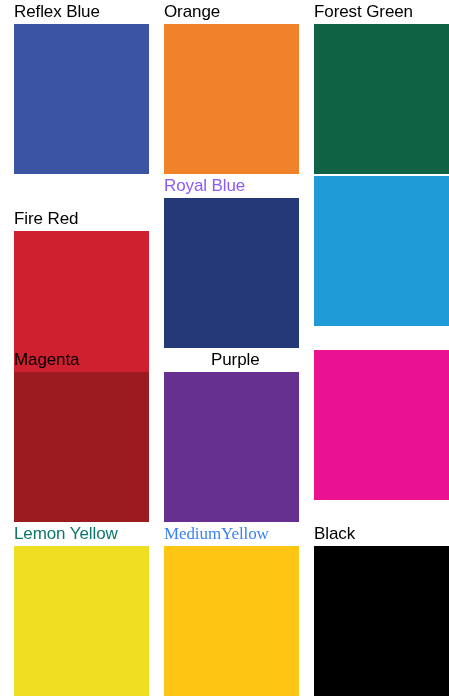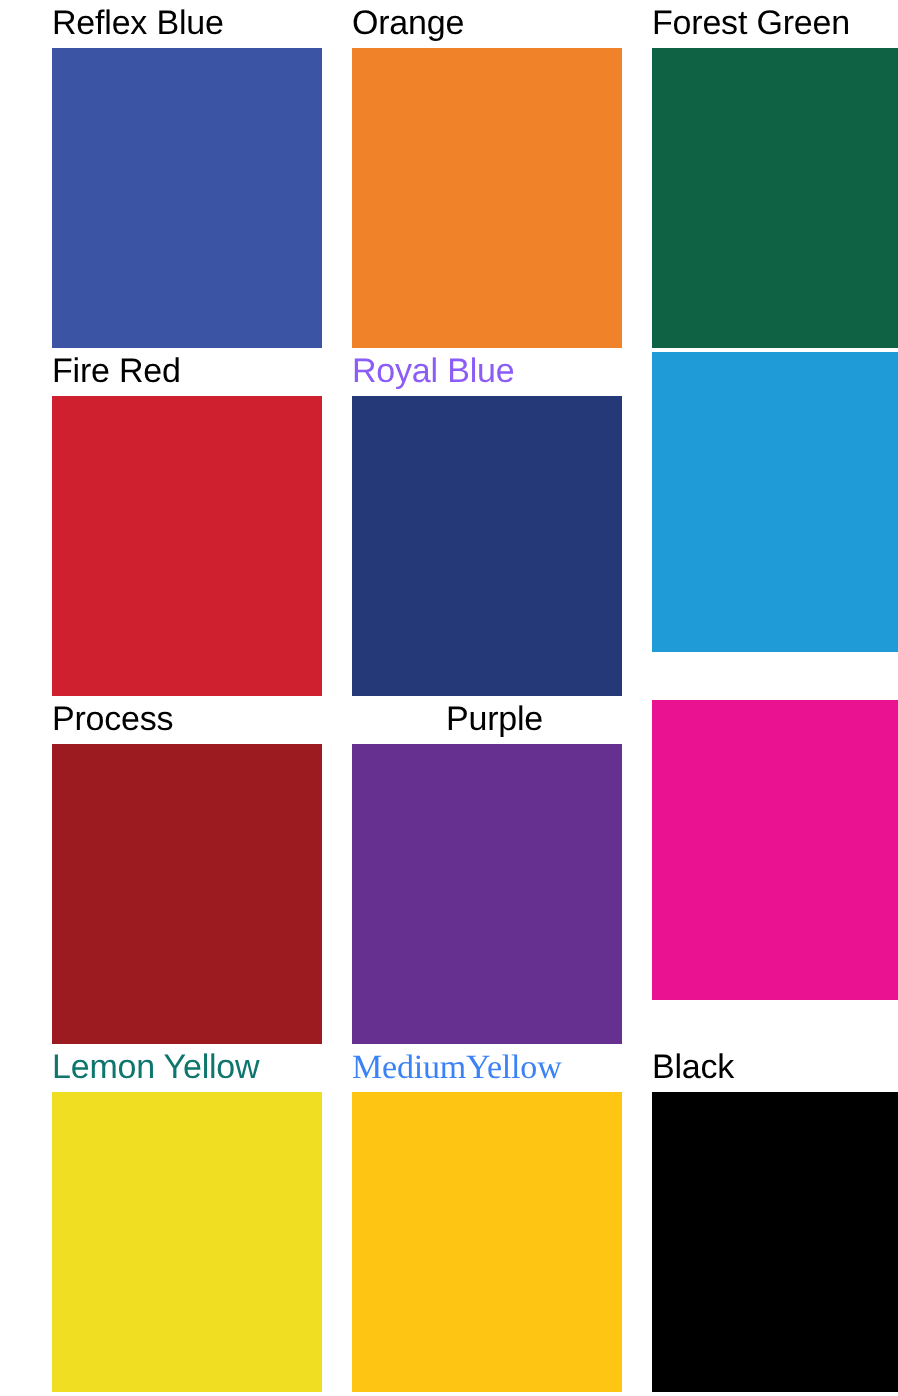--- a/index.html
+++ b/index.html
@@ -16,21 +16,21 @@
     font-family: "Liberation Sans", sans-serif;
     -webkit-font-smoothing: antialiased;
   }
 
   #swatch-chart {
     position: relative;
     width: 432px;
     height: 698px;
     background: #ffffff;
     box-sizing: border-box;
-    padding-left: 26px;
+    padding-left: 14px;
     padding-top: 2px;
   }
 
   .swatch-row {
     display: flex;
     flex-direction: row;
     align-items: flex-start;
     height: 174px;
   }
 
@@ -83,35 +83,35 @@
       <div class="swatch-chip" style="background-color: rgb(240, 130, 42);"></div>
     </div>
     <div class="swatch-cell">
       <div class="swatch-label" style="color: rgb(0, 0, 0);">Forest Green</div>
       <div class="swatch-chip" style="background-color: rgb(16, 98, 68);"></div>
     </div>
   </div>
 
   <div class="swatch-row">
     <div class="swatch-cell">
-      <div class="swatch-label" style="color: rgb(0, 0, 0);">Fire Red</div>
+      <div class="swatch-label" style="color: rgb(0, 0, 0); margin-top: 33px;">Fire Red</div>
       <div class="swatch-chip" style="background-color: rgb(207, 32, 48);"></div>
     </div>
     <div class="swatch-cell">
       <div class="swatch-label" style="color: #8b5cf6;">Royal Blue</div>
       <div class="swatch-chip" style="background-color: rgb(37, 56, 120);"></div>
     </div>
     <div class="swatch-cell">
       <div class="swatch-chip" style="background-color: rgb(31, 155, 215);"></div>
     </div>
   </div>
 
   <div class="swatch-row">
     <div class="swatch-cell">
-      <div class="swatch-label" style="color: rgb(0, 0, 0);">Process</div>
+      <div class="swatch-label" style="color: rgb(0, 0, 0);">Magenta</div>
       <div class="swatch-chip" style="background-color: rgb(155, 27, 32);"></div>
     </div>
     <div class="swatch-cell">
       <div class="swatch-label" style="color: rgb(0, 0, 0); margin-left: 47px;">Purple</div>
       <div class="swatch-chip" style="background-color: rgb(102, 48, 144);"></div>
     </div>
     <div class="swatch-cell">
       <div class="swatch-chip" style="background-color: rgb(235, 18, 145);"></div>
     </div>
   </div>

